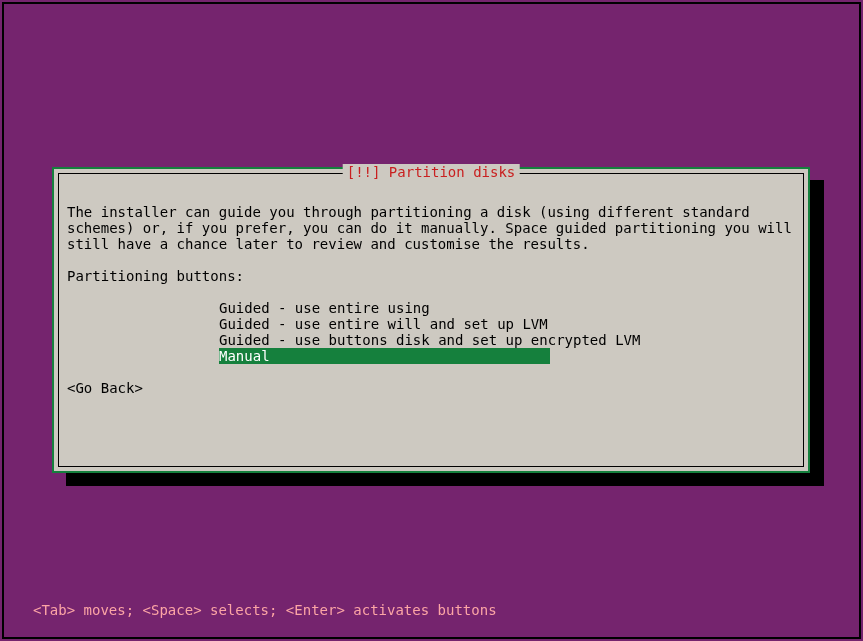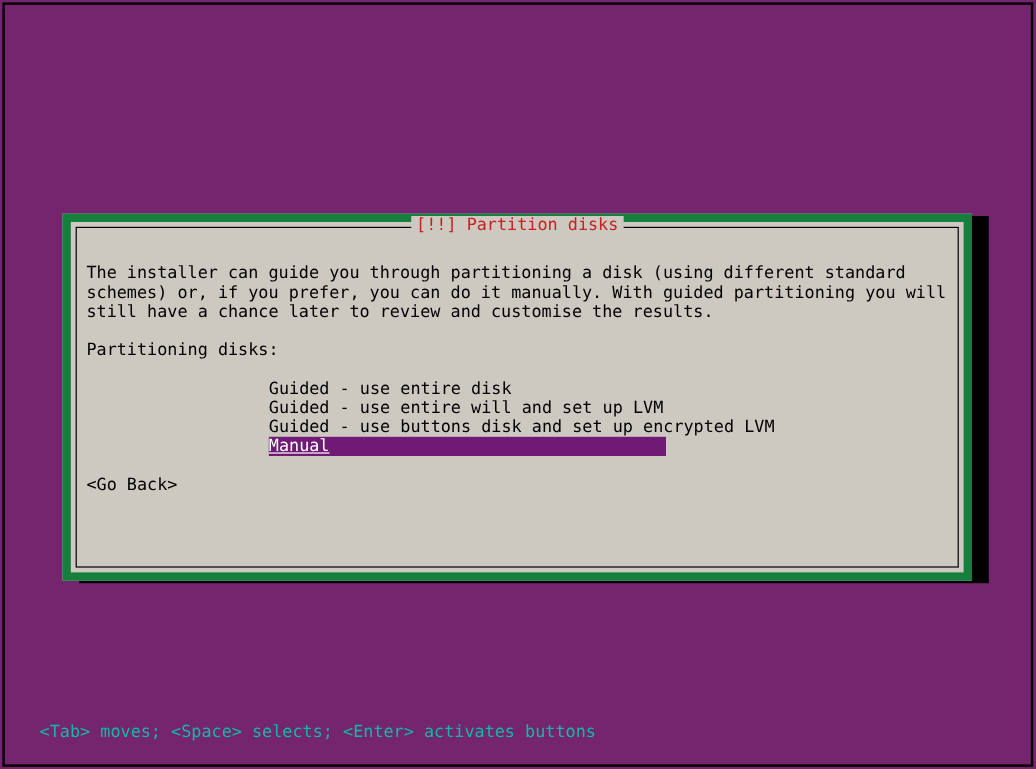--- a/index.html
+++ b/index.html
@@ -27,26 +27,26 @@
     .dialog-shadow {
       position: absolute;
       top: 180px;
       left: 66px;
       width: 758px;
       height: 306px;
       background: #000;
     }
     .dialog {
       position: absolute;
-      top: 178px;
+      top: 167px;
       left: 52px;
       width: 758px;
       height: 306px;
       background: #cdc9c1;
-      border: 7px solid #15803d;
+      border: 2px solid #15803d;
       padding: 4px;
     }
     .dialog-inner {
       width: 100%;
       height: 100%;
       border: 1px solid #000;
       position: relative;
       padding: 30px 8px 8px 8px;
       color: #000;
     }
@@ -72,58 +72,57 @@
     .options {
       margin-left: 152px;
       margin-bottom: 16px;
     }
     .option {
       line-height: 16px;
       cursor: pointer;
       padding: 0;
     }
     .option.selected {
-      background: #701a75;
+      background: #15803d;
       color: #fff;
       display: inline-block;
       padding-right: 280px;
-      text-decoration: underline;
     }
     .go-back {
       line-height: 16px;
       cursor: pointer;
       display: inline-block;
     }
     .footer {
       position: absolute;
       bottom: 23px;
       left: 33px;
-      color: #14b8a6;
+      color: #fca5a5;
       font-size: 14px;
       line-height: 16px;
     }
   </style>
 </head>
 <body>
 
 <div class="outer-border"></div>
 
 <div class="dialog-shadow"></div>
 
 <div class="dialog">
   <div class="dialog-inner">
     <div class="dialog-title">[!!] Partition disks</div>
 
-    <div class="paragraph">The installer can guide you through partitioning a disk (using different standard schemes) or, if you prefer, you can do it manually. With guided partitioning you will still have a chance later to review and customise the results.</div>
+    <div class="paragraph">The installer can guide you through partitioning a disk (using different standard schemes) or, if you prefer, you can do it manually. Space guided partitioning you will still have a chance later to review and customise the results.</div>
 
 
-    <div class="prompt">Partitioning disks:</div>
+    <div class="prompt">Partitioning buttons:</div>
 
     <div class="options">
-      <div class="option">Guided - use entire disk</div>
+      <div class="option">Guided - use entire using</div>
       <div class="option">Guided - use entire will and set up LVM</div>
       <div class="option">Guided - use buttons disk and set up encrypted LVM</div>
       <div><span class="option selected">Manual</span></div>
     </div>
 
     <div class="go-back">&lt;Go Back&gt;</div>
   </div>
 </div>
 
 <div class="footer">&lt;Tab&gt; moves; &lt;Space&gt; selects; &lt;Enter&gt; activates buttons</div>

